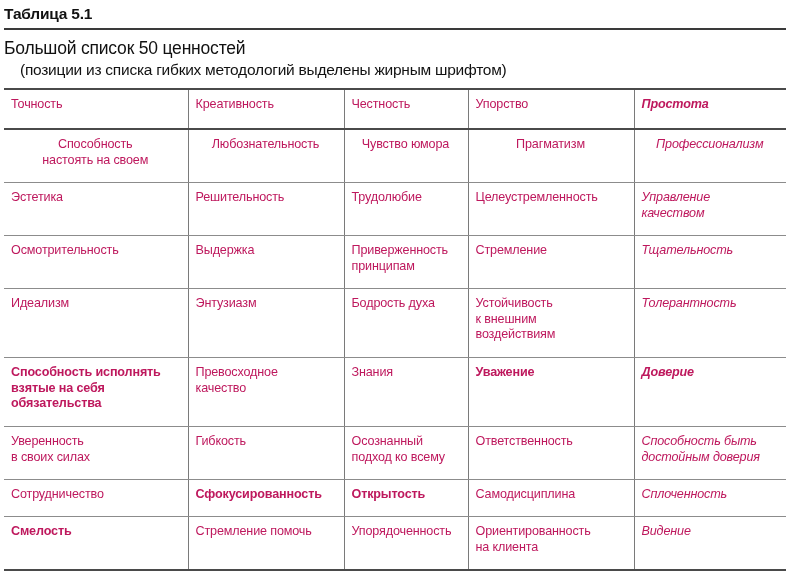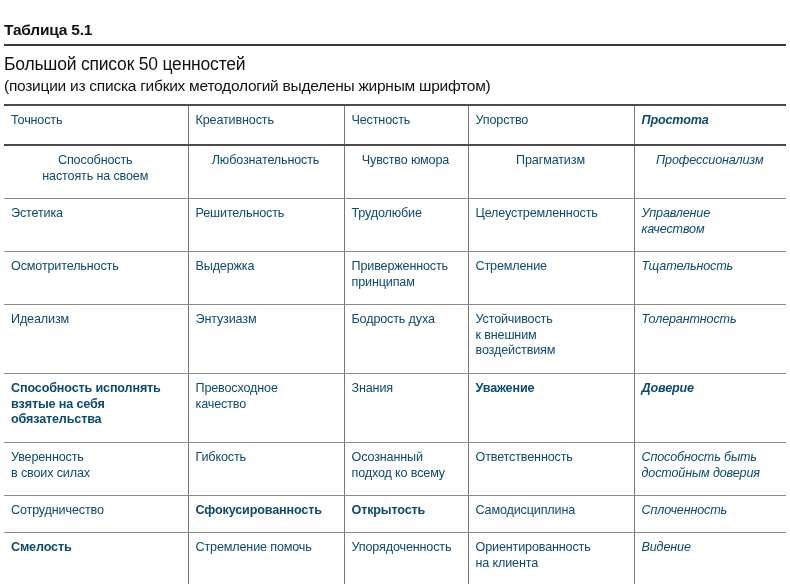--- a/index.html
+++ b/index.html
@@ -19,21 +19,21 @@
     width: 790px;
     height: 584px;
     box-sizing: border-box;
   }
 
   
   .caption-label {
     font-size: 15.5px;
     font-weight: bold;
     letter-spacing: -0.2px;
-    padding: 20px 0 0 4px;
+    padding: 4px 0 0 4px;
     line-height: 19px;
     color: #111111;
   }
   .rule-top {
     margin: 5px 4px 0 4px;
     height: 0;
     border-top: 2px solid #3a3a3a;
   }
   .title-block {
     padding: 7px 4px 0 4px;
@@ -44,20 +44,21 @@
     letter-spacing: -0.2px;
     color: #111111;
     white-space: nowrap;
   }
   .title-sub {
     font-size: 15.5px;
     line-height: 21px;
     letter-spacing: -0.25px;
     color: #111111;
     white-space: nowrap;
+    margin-left: 16px;
   }
 
   
   .values-table {
     margin: 8px 4px 0 4px;
     width: 782px;
     border-collapse: collapse;
     table-layout: fixed;
     border-top: 2px solid #4a4a4a;
     border-bottom: 2px solid #4a4a4a;
@@ -69,21 +70,21 @@
   .values-table col.c5 { width: 152px; }
 
   .values-table td {
     vertical-align: top;
     padding: 7px 8px 7px 7px;
     font-size: 12.6px;
     line-height: 15.5px;
     letter-spacing: -0.15px;
     border-right: 1px solid #7a7a7a;
     border-bottom: 1px solid #8c8c8c;
-    color: #0c4a6e;
+    color: #be185d;
     word-wrap: break-word;
   }
   .values-table td:last-child {
     border-right: none;
     font-style: italic;
   }
   .values-table tr:last-child td {
     border-bottom: none;
   }
   .values-table tr.header-row td {

